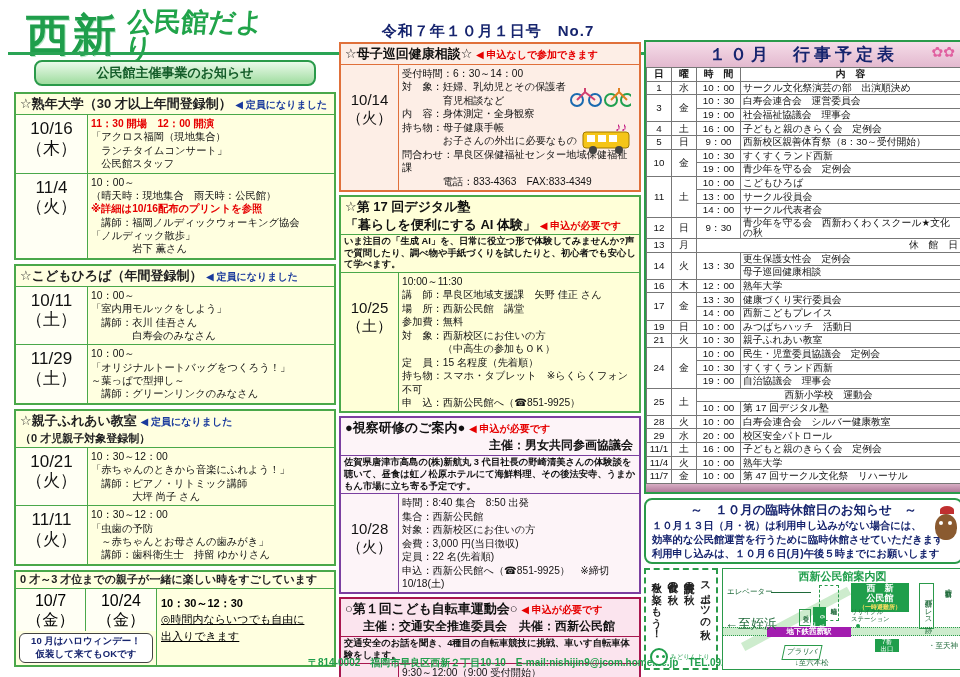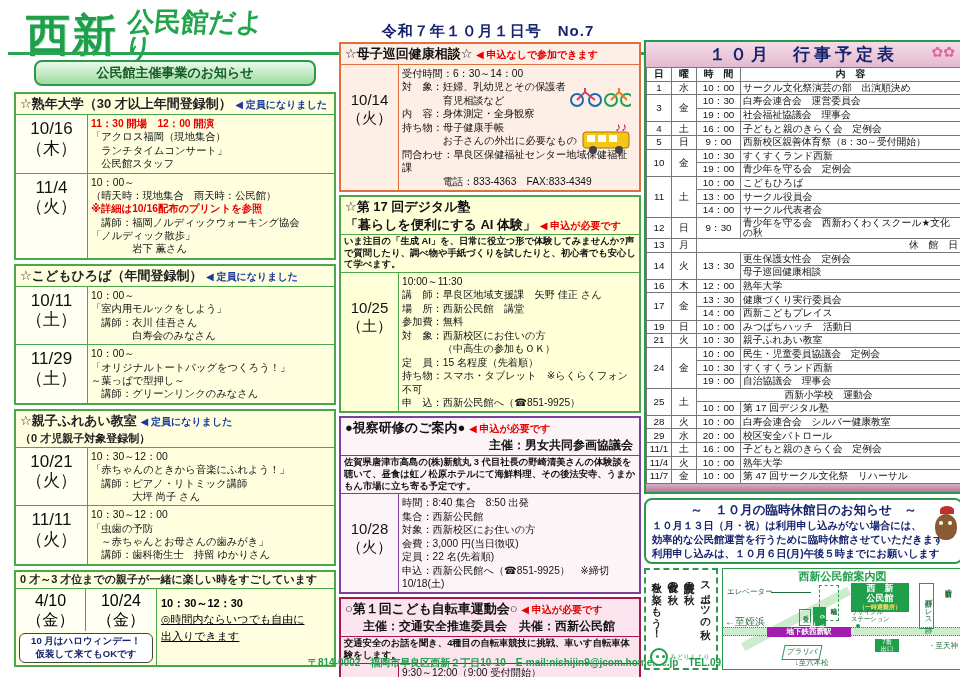--- a/index.html
+++ b/index.html
@@ -103,21 +103,21 @@
   .ekimae { position:absolute; left:220px; top:2px; writing-mode:vertical-rl; font-size:7px; color:#1f6a3a; }
   .elevator { position:absolute; left:4px; top:4px; font-size:7.5px; color:#1f6a3a; }
   .elevline { position:absolute; left:48px; top:9px; width:40px; height:1px; background:#1f6a3a; }
   .parking { position:absolute; left:96px; top:2px; width:20px; height:36px; border:1px dashed #2a9a4a; writing-mode:vertical-rl; font-size:6.5px; color:#1f6a3a; text-align:center; }
   .koban { position:absolute; left:76px; top:26px; width:12px; height:17px; border:1px solid #2a9a4a; writing-mode:vertical-rl; font-size:6.5px; color:#1f6a3a; }
   .exit6 { position:absolute; left:90px; top:24px; width:13px; height:19px; background:#1f9e4b; color:#fff; writing-mode:vertical-rl; font-size:6.5px; text-align:center; }
   .recycle { position:absolute; left:128px; top:26px; font-size:6.3px; color:#1f6a3a; line-height:1.1; }
   .rdot { position:absolute; left:133px; top:41px; width:4px; height:4px; background:#1f9e4b; border-radius:50%; }
   .exit7 { position:absolute; left:152px; top:56px; width:24px; height:13px; background:#1f9e4b; color:#fff; font-size:6.5px; text-align:center; line-height:1.05; }
   .to-tenjin { position:absolute; right:4px; top:58px; font-size:7.5px; color:#1f6a3a; }
-  .to-meinohama { position:absolute; left:2px; top:32px; font-size:10px; color:#1f6a3a; }
+  .to-meinohama { position:absolute; left:2px; top:32px; font-size:13px; color:#1f6a3a; }
   .prariva { position:absolute; left:60px; top:62px; width:38px; height:15px; border:1px solid #2a9a4a; font-size:7.5px; color:#1f6a3a; text-align:center; line-height:1.6; transform:skewX(-12deg); }
   .to-ropponmatsu { position:absolute; left:72px; bottom:1px; font-size:7.5px; color:#1f6a3a; }
 
   
   .ill { position:absolute; }
 </style>
 </head>
 <body>
 
 <div class="page">
@@ -214,21 +214,21 @@
             <div>　講師：歯科衛生士　持留 ゆかりさん</div>
           </div>
       </div>
     </div>
 
     <div class="prog">
       <div class="prog-sub">0 才～3 才位までの親子が一緒に楽しい時をすごしています</div>
       <div class="prog-row">
         <div class="suku-dates" style="flex-direction:column;border-right:1.5px solid #4aa84a">
           <div style="display:flex">
-            <div class="suku-datebox" style="white-space:pre-line">4/10
+            <div class="suku-datebox" style="white-space:pre-line">10/7
 （金）</div>
             <div class="suku-datebox" style="white-space:pre-line;border-right:none">10/24
 （金）</div>
           </div>
           <div class="suku-note">
             <div>10 月はハロウィンデー！</div>
             <div>仮装して来てもOKです</div>
           </div>
         </div>
         <div class="suku-right">

